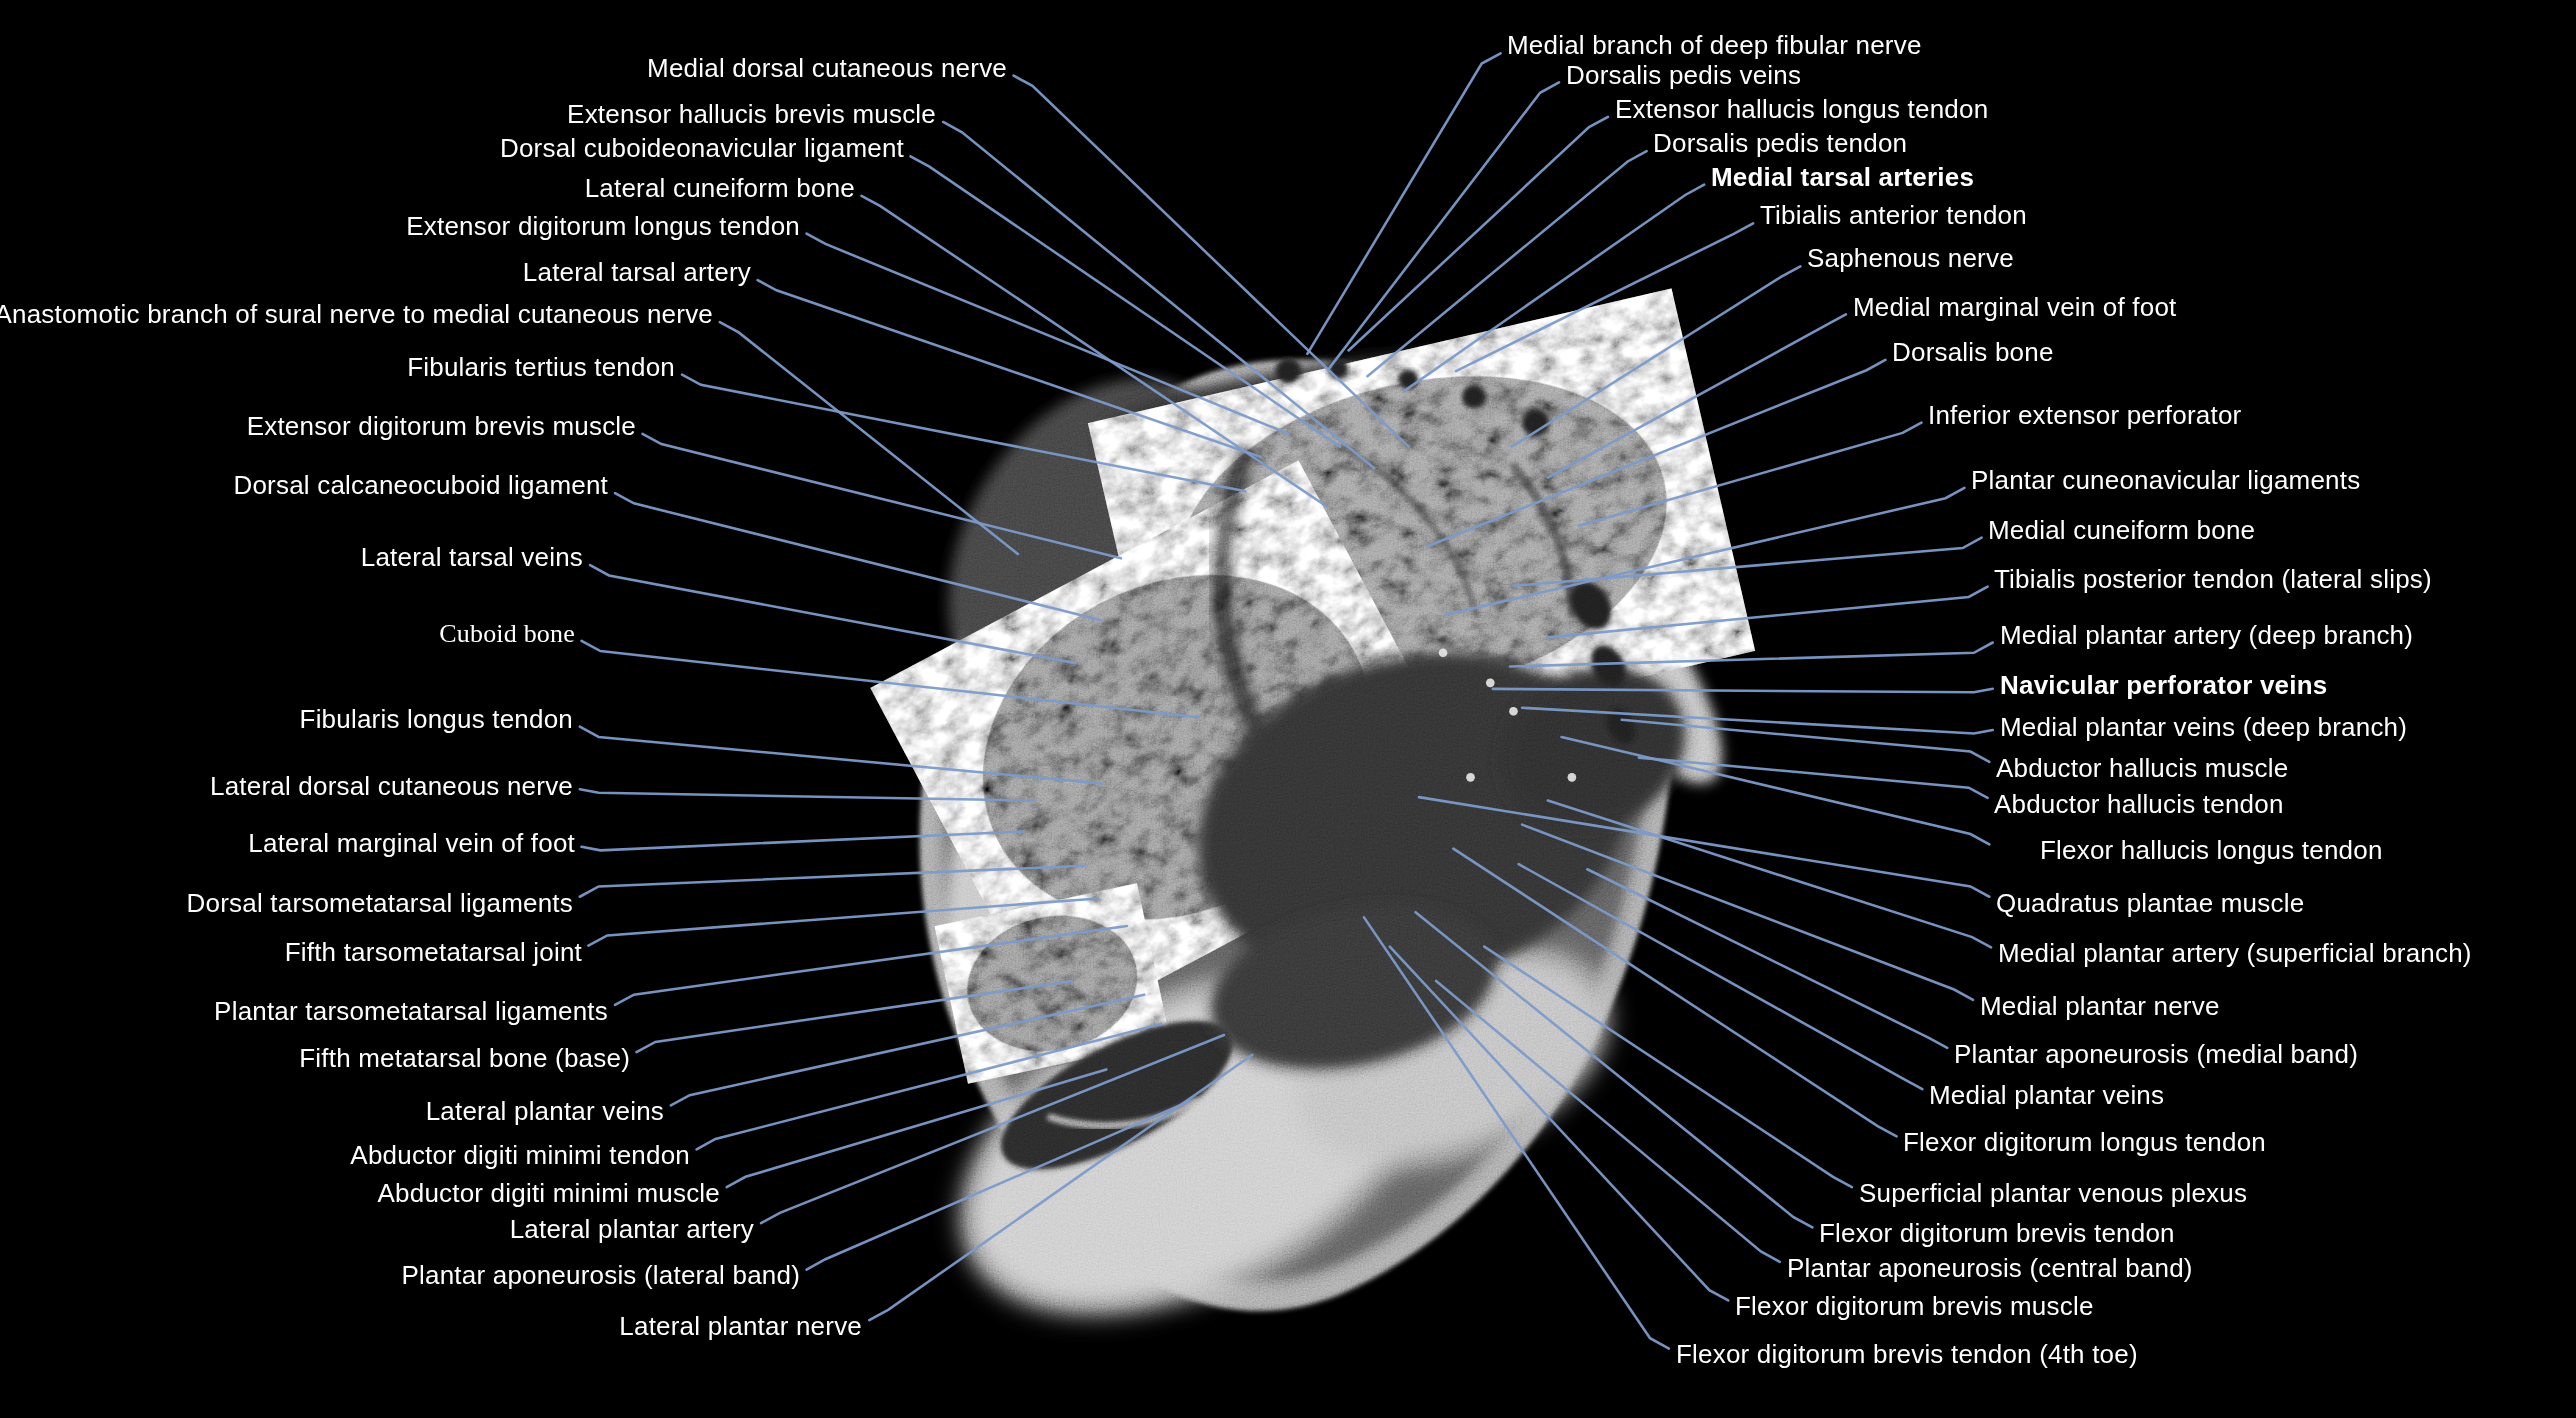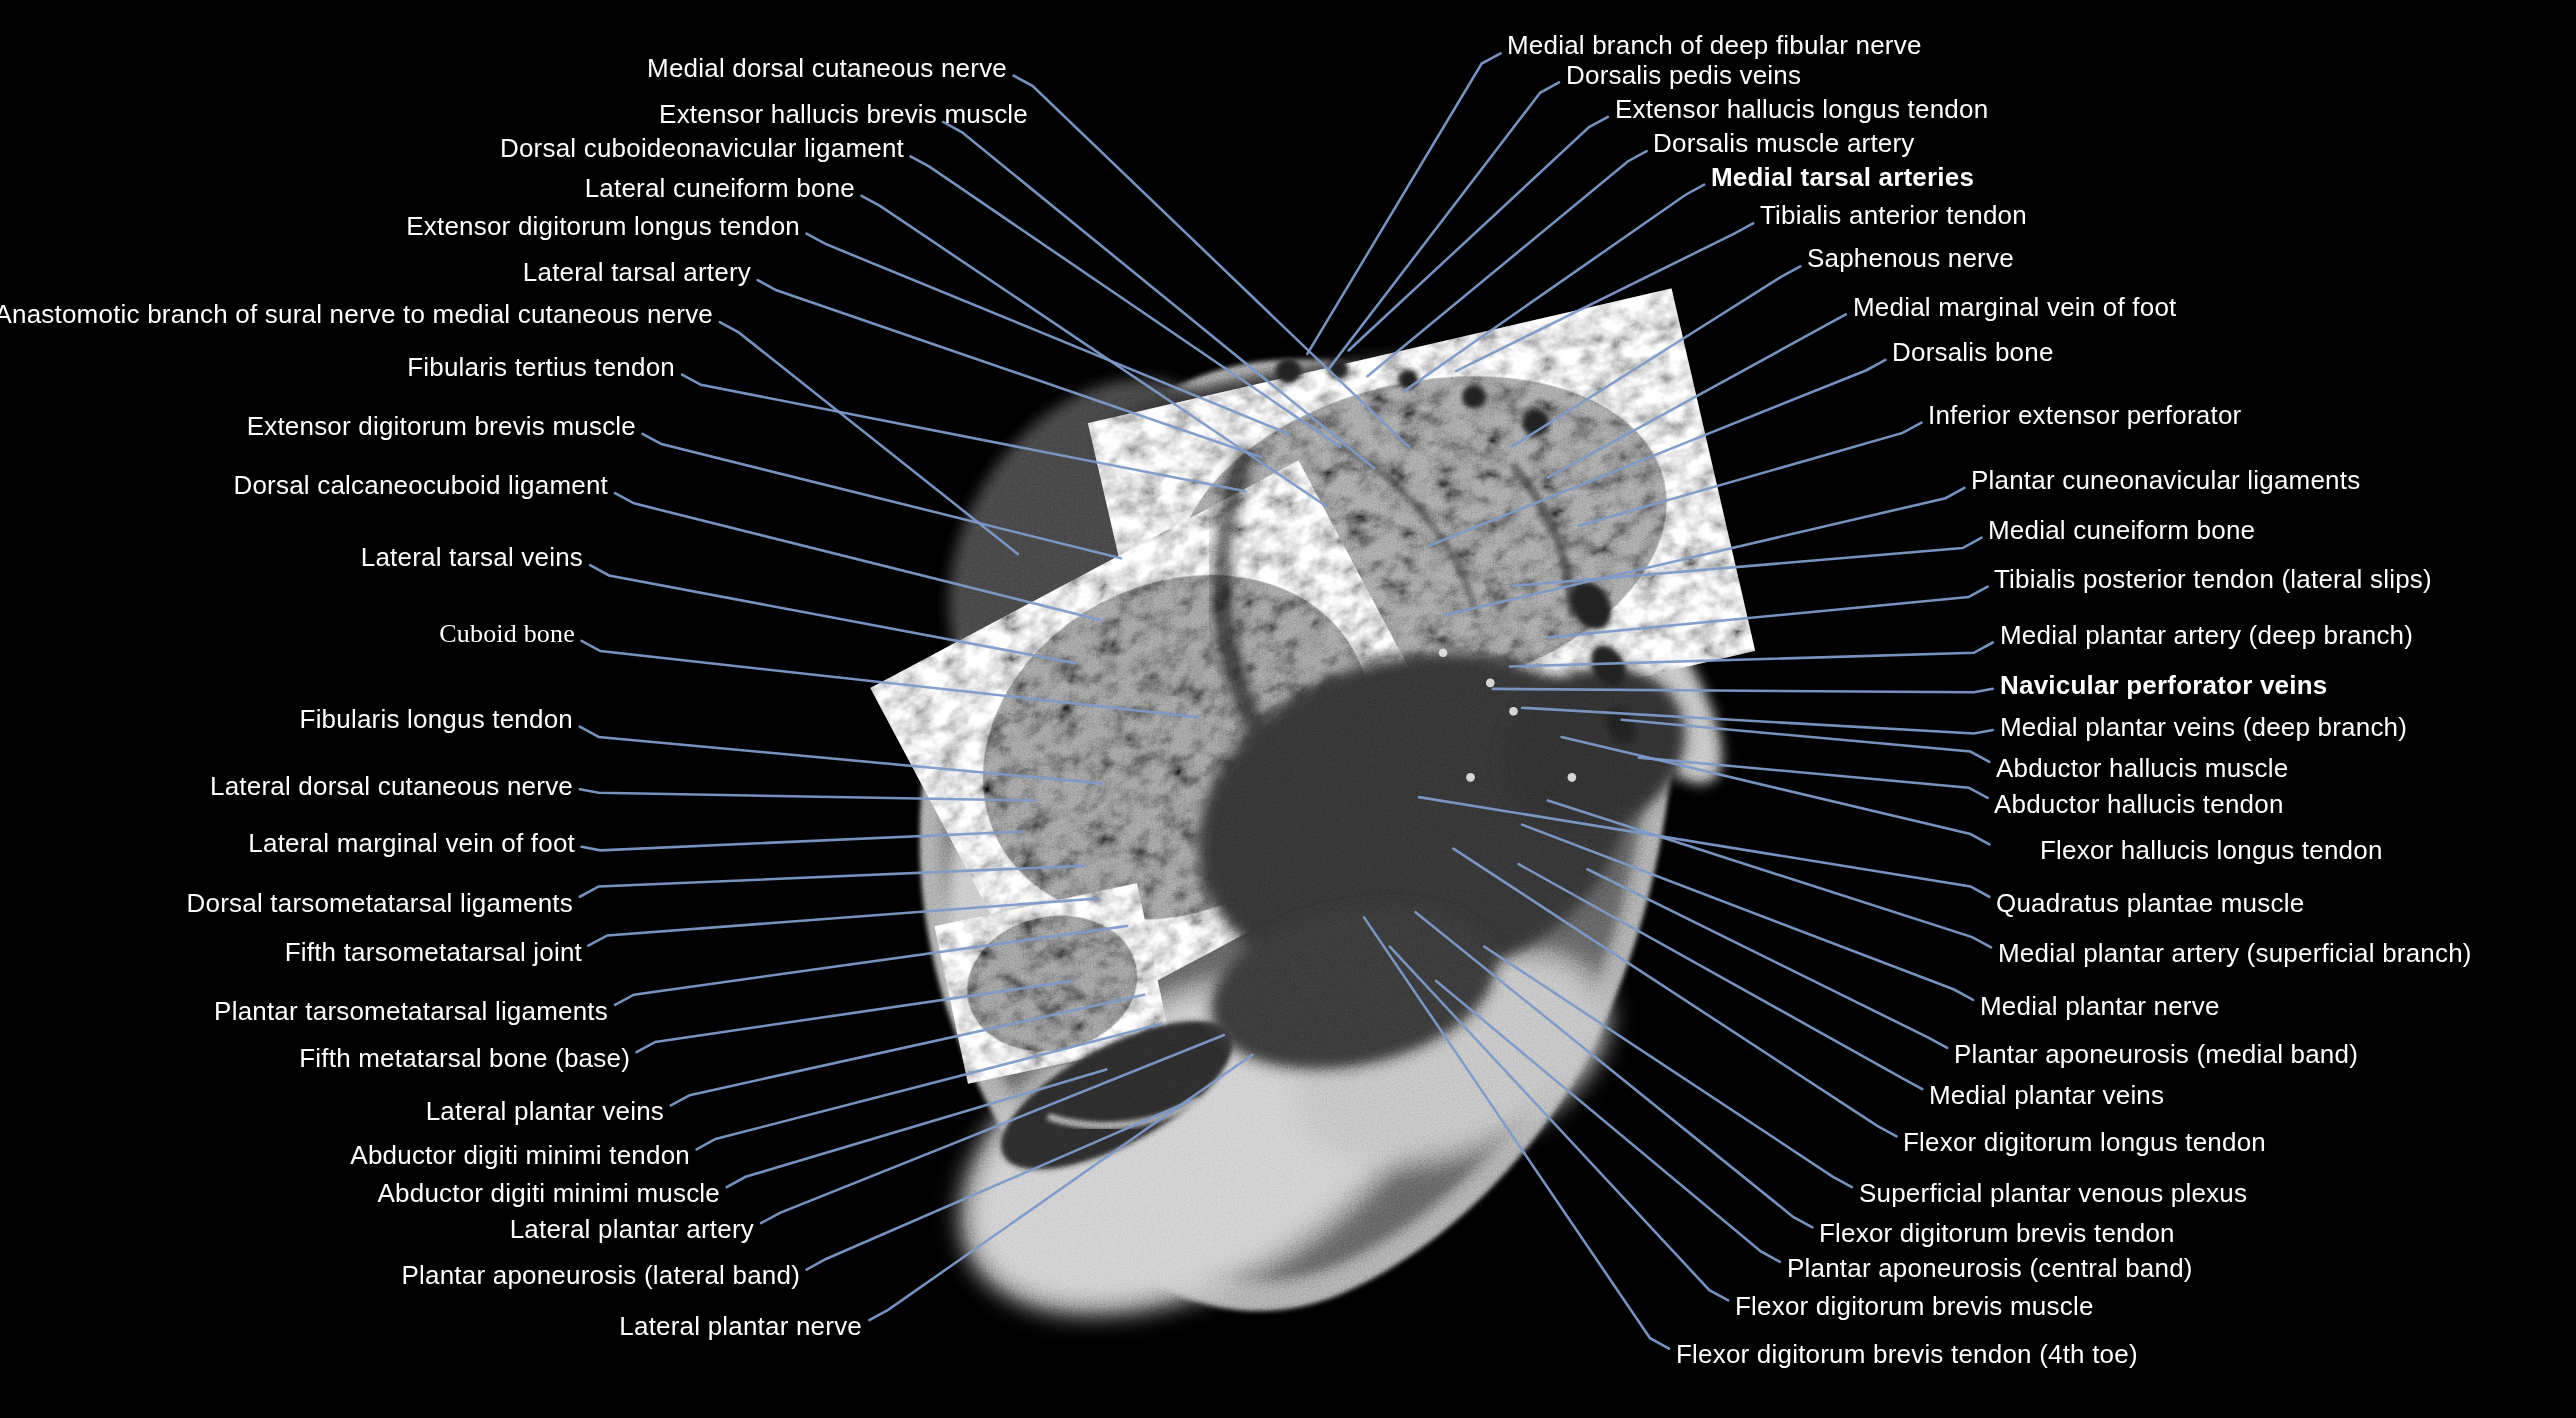--- a/index.html
+++ b/index.html
@@ -159,21 +159,21 @@
         <path d="M 2156 1382 L 2134 1370 L 1728 1102" class="leader"></path>
         <path d="M 2110 1429 L 2088 1417 L 1648 1062" class="leader"></path>
         <path d="M 2072 1469 L 2050 1457 L 1672 1142" class="leader"></path>
         <path d="M 2012 1514 L 1990 1502 L 1618 1102" class="leader"></path>
         <path d="M 1943 1570 L 1921 1558 L 1588 1068" class="leader"></path>
       </g>
   </svg>
 
   <div id="labels-layer">
       <div class="label left" style="right: 1569px; top: 69px;">Medial dorsal cutaneous nerve</div>
-      <div class="label left" style="right: 1548px; top: 115px; margin-left: 40px;">Extensor hallucis brevis muscle</div>
+      <div class="label left" style="right: 1640px; top: 115px; margin-left: 40px;">Extensor hallucis brevis muscle</div>
       <div class="label left" style="right: 1672px; top: 149px;">Dorsal cuboideonavicular ligament</div>
       <div class="label left" style="right: 1721px; top: 189px;">Lateral cuneiform bone</div>
       <div class="label left" style="right: 1776px; top: 227px;">Extensor digitorum longus tendon</div>
       <div class="label left" style="right: 1825px; top: 273px;">Lateral tarsal artery</div>
       <div class="label left" style="right: 1863px; top: 315px;">Anastomotic branch of sural nerve to medial cutaneous nerve</div>
       <div class="label left" style="right: 1901px; top: 368px;">Fibularis tertius tendon</div>
       <div class="label left" style="right: 1940px; top: 427px;">Extensor digitorum brevis muscle</div>
       <div class="label left" style="right: 1968px; top: 486px;">Dorsal calcaneocuboid ligament</div>
       <div class="label left" style="right: 1993px; top: 558px;">Lateral tarsal veins</div>
       <div class="label left" style="right: 2001px; top: 634px; font-family: Liberation Serif, serif;">Cuboid bone</div>
@@ -186,21 +186,21 @@
       <div class="label left" style="right: 1946px; top: 1059px;">Fifth metatarsal bone (base)</div>
       <div class="label left" style="right: 1912px; top: 1112px;">Lateral plantar veins</div>
       <div class="label left" style="right: 1886px; top: 1156px;">Abductor digiti minimi tendon</div>
       <div class="label left" style="right: 1856px; top: 1194px;">Abductor digiti minimi muscle</div>
       <div class="label left" style="right: 1822px; top: 1230px;">Lateral plantar artery</div>
       <div class="label left" style="right: 1776px; top: 1276px;">Plantar aponeurosis (lateral band)</div>
       <div class="label left" style="right: 1714px; top: 1327px;">Lateral plantar nerve</div>
       <div class="label right" style="left: 1507px; top: 46px;">Medial branch of deep fibular nerve</div>
       <div class="label right" style="left: 1566px; top: 76px;">Dorsalis pedis veins</div>
       <div class="label right" style="left: 1615px; top: 110px;">Extensor hallucis longus tendon</div>
-      <div class="label right" style="left: 1653px; top: 144px;">Dorsalis muscle artery</div>
+      <div class="label right" style="left: 1653px; top: 144px;">Dorsalis pedis tendon</div>
       <div class="label right" style="left: 1711px; top: 178px; font-weight: bold;">Medial tarsal arteries</div>
       <div class="label right" style="left: 1760px; top: 216px;">Tibialis anterior tendon</div>
       <div class="label right" style="left: 1807px; top: 259px;">Saphenous nerve</div>
       <div class="label right" style="left: 1853px; top: 308px;">Medial marginal vein of foot</div>
       <div class="label right" style="left: 1892px; top: 353px;">Dorsalis bone</div>
       <div class="label right" style="left: 1928px; top: 416px;">Inferior extensor perforator</div>
       <div class="label right" style="left: 1971px; top: 481px;">Plantar cuneonavicular ligaments</div>
       <div class="label right" style="left: 1988px; top: 531px;">Medial cuneiform bone</div>
       <div class="label right" style="left: 1994px; top: 580px;">Tibialis posterior tendon (lateral slips)</div>
       <div class="label right" style="left: 2000px; top: 636px;">Medial plantar artery (deep branch)</div>

